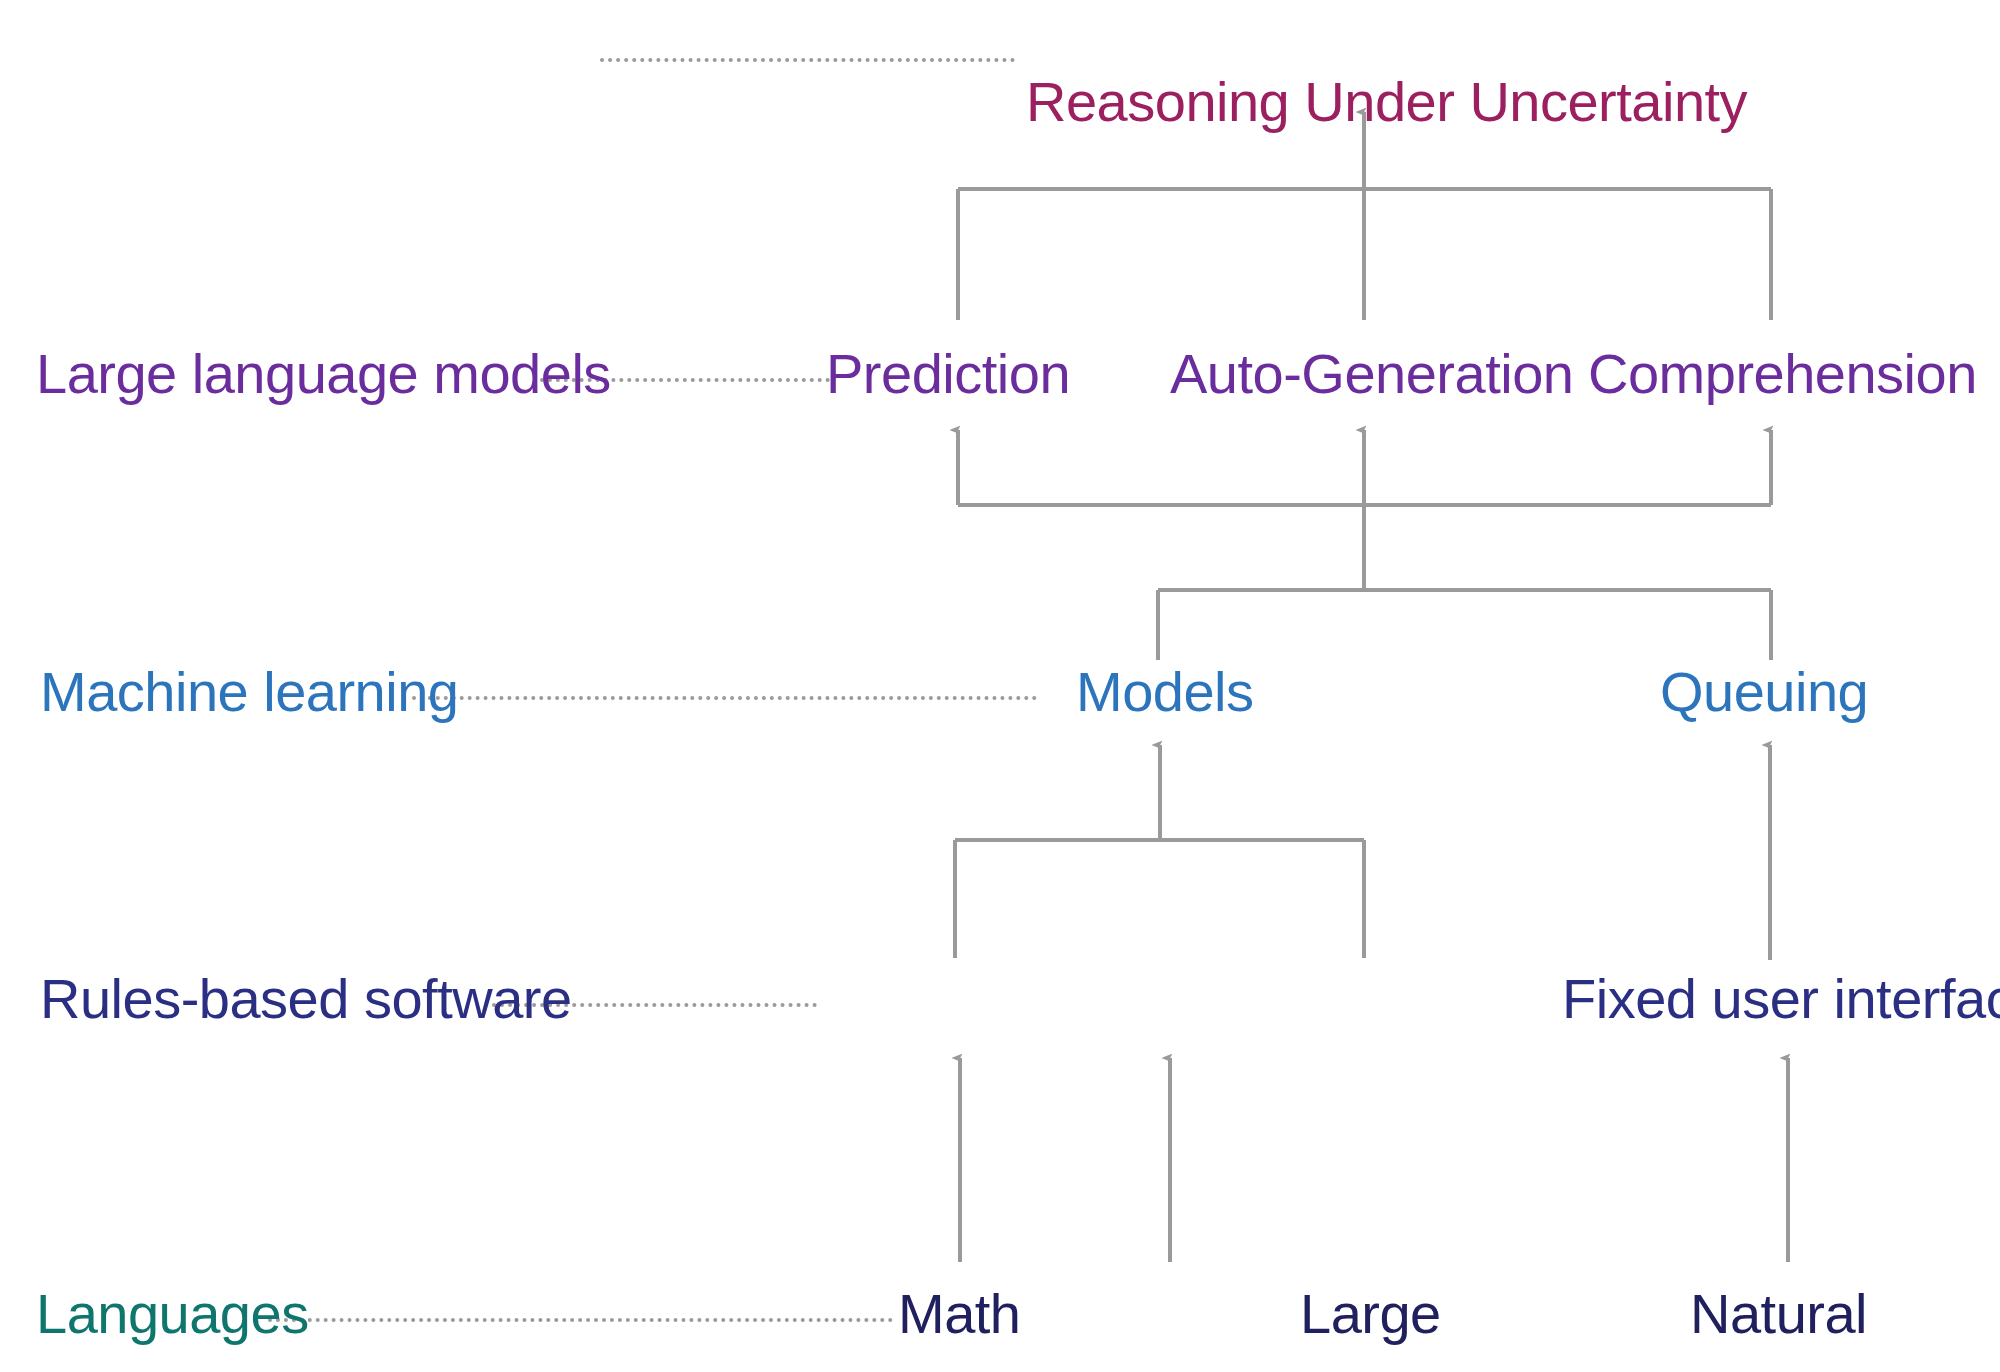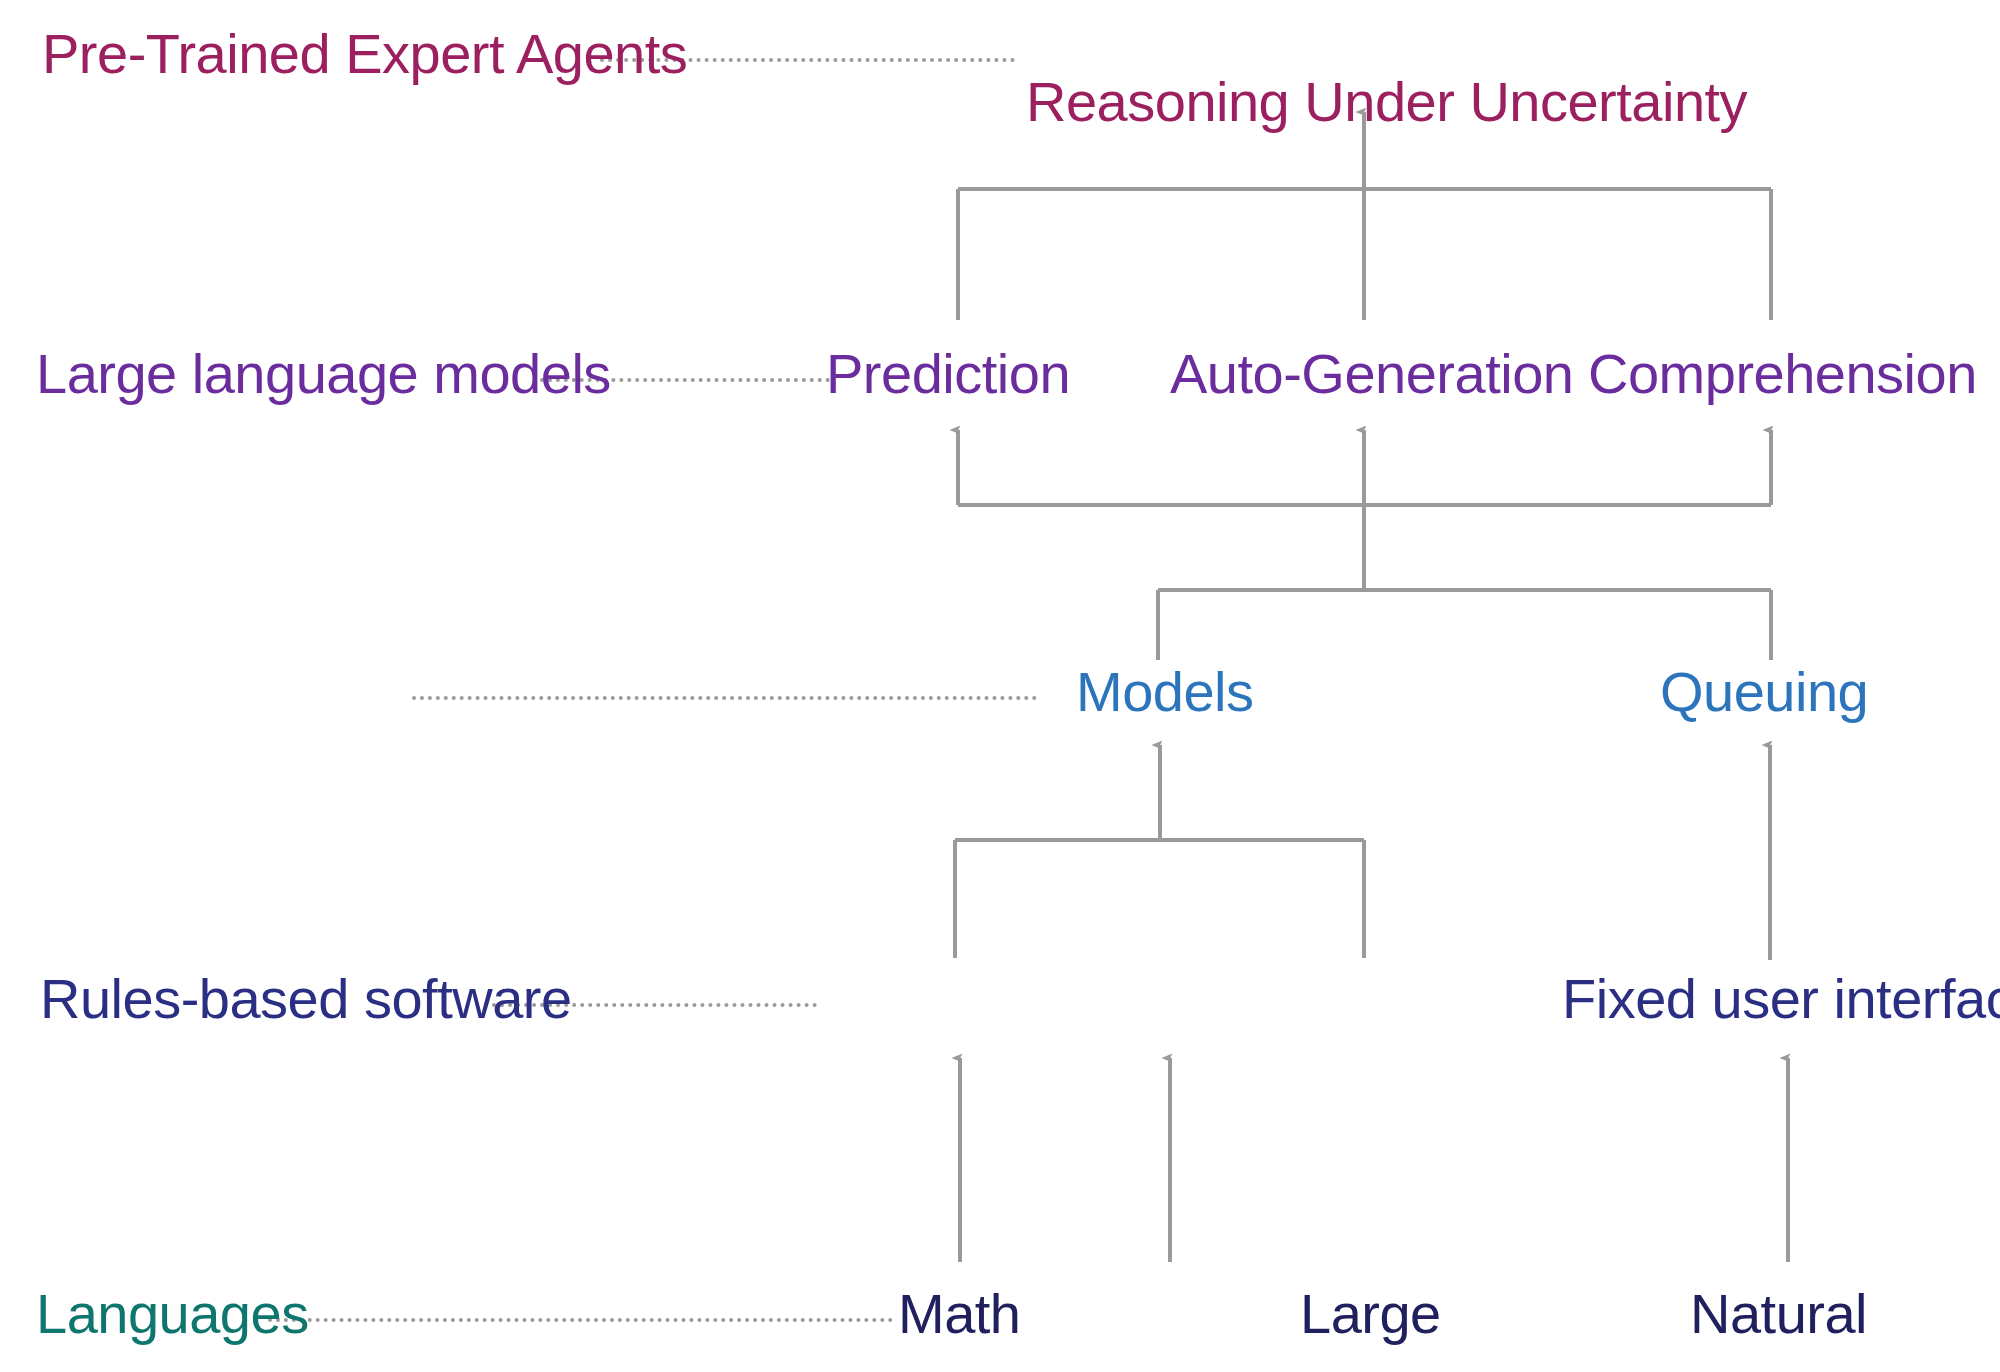--- a/index.html
+++ b/index.html
@@ -94,28 +94,28 @@
       <line x1="1788" y1="1262" x2="1788" y2="1058" marker-end="url(#arrowUp)"></line>
     </g>
   </svg>
 
   <div class="dots" style="left:600px; top:58px; width:415px;"></div>
   <div class="dots" style="left:540px; top:378px; width:290px;"></div>
   <div class="dots" style="left:412px; top:696px; width:625px;"></div>
   <div class="dots" style="left:492px; top:1003px; width:325px;"></div>
   <div class="dots" style="left:268px; top:1318px; width:625px;"></div>
 
-  <div class="node tier-label" style="left:42px; top:26px; color:#9c1f5f;">Pre-Trained Expert Agents</div>
   <div class="node" style="left:1026px; top:26px; color:#9c1f5f;margin-top:48px;">Reasoning Under Uncertainty</div>
 
   <div class="node" style="left:826px; top:346px; color:#6b2d9e;">Prediction</div>
   <div class="node tier-label" style="left:36px; top:346px; color:#6b2d9e;">Large language models</div>
   <div class="node" style="left:1170px; top:346px; color:#6b2d9e;">Auto-Generation</div>
   <div class="node" style="left:1588px; top:346px; color:#6b2d9e;">Comprehension</div>
 
+  <div class="node tier-label" style="left:40px; top:664px; color:#2c74bb;">Machine learning</div>
   <div class="node" style="left:1060px; top:664px; color:#2c74bb;margin-left:16px;">Models</div>
   <div class="node" style="left:1660px; top:664px; color:#2c74bb;">Queuing</div>
 
   <div class="node tier-label" style="left:40px; top:971px; color:#2b2f83;">Rules-based software</div>
   <div class="node" style="left:1562px; top:971px; color:#2b2f83;">Fixed user interface</div>
 
   <div class="node tier-label" style="left:36px; top:1286px; color:#0f766e;">Languages</div>
   <div class="node" style="left:898px; top:1286px; color:#20205e;">Math</div>
   <div class="node" style="left:1300px; top:1286px; color:#20205e;">Large</div>
   <div class="node" style="left:1690px; top:1286px; color:#20205e;">Natural</div>

